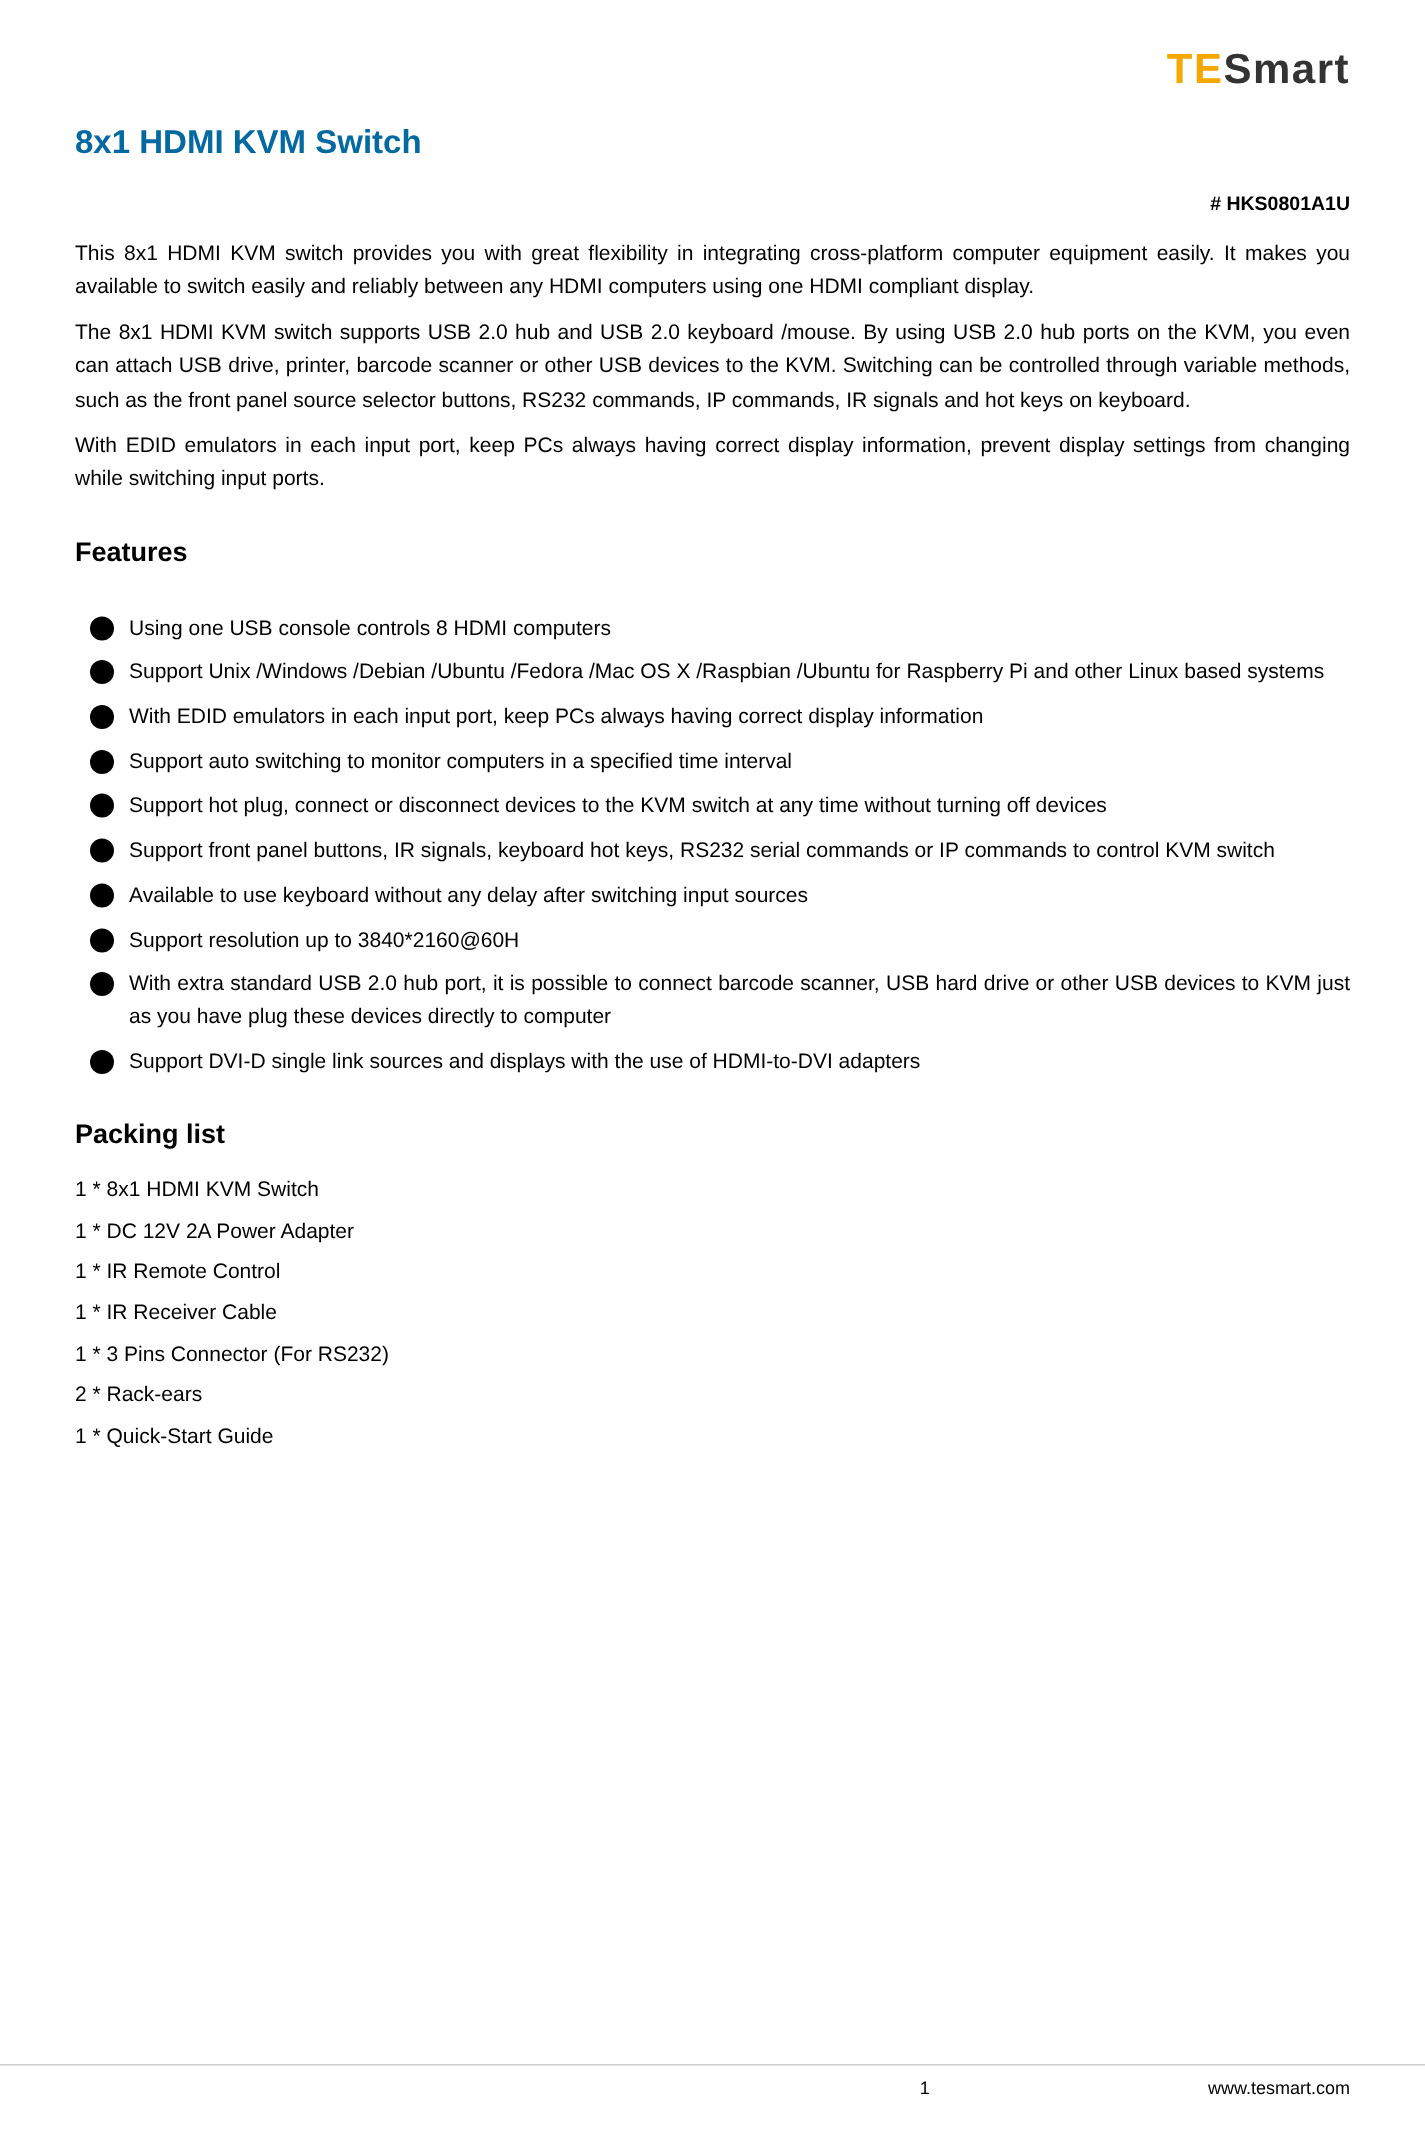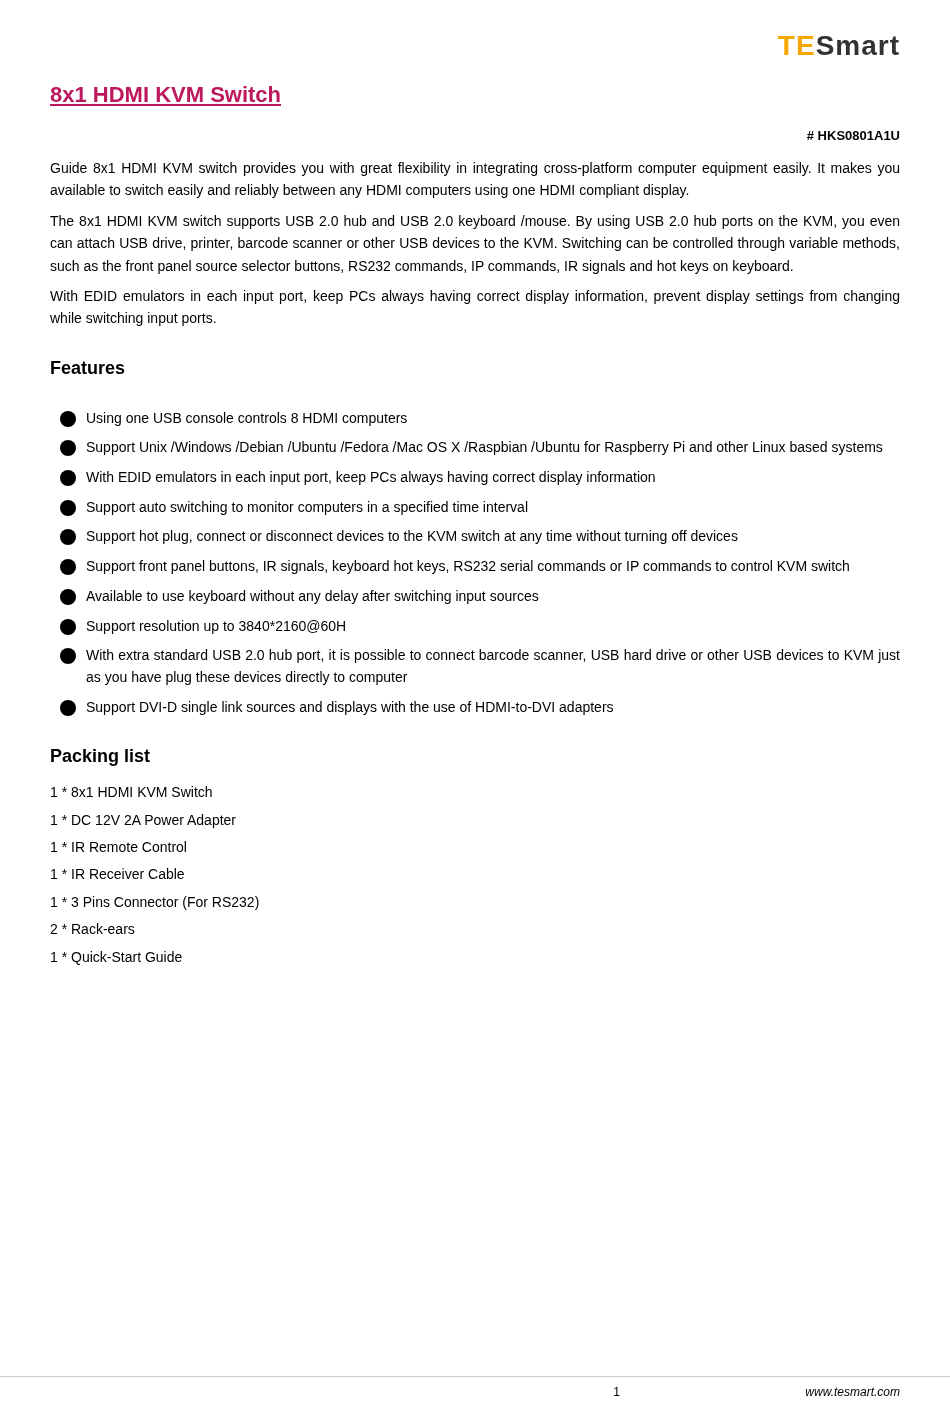--- a/index.html
+++ b/index.html
@@ -44,22 +44,21 @@
 
     .logo-smart {
       color: #333333;
     }
 
     
     .page-title {
       font-size: 22px;
       font-weight: bold;
       margin-bottom: 20px;
-      color: #be185d;
-      text-decoration: underline;
+      color: #0369a1;
     }
 
     
     .model-number {
       text-align: right;
       font-size: 13px;
       font-weight: bold;
       margin-bottom: 14px;
       color: #000000;
     }
@@ -142,21 +141,20 @@
       padding-top: 8px;
     }
 
     .footer-page {
       text-align: center;
       flex: 1;
     }
 
     .footer-website {
       text-align: right;
-      font-style: italic;
     }
 
     .footer-left {
       text-align: left;
       flex: 1;
     }
   </style>
 </head>
 <body>
 
@@ -166,21 +164,21 @@
     <div class="logo">
       <span class="logo-te">TE</span><span class="logo-smart">Smart</span>
     </div>
   </div>
 
   <h1 class="page-title">8x1 HDMI KVM Switch</h1>
 
   <div class="model-number"># HKS0801A1U</div>
 
   <div>
-    <p class="description">Guide 8x1 HDMI KVM switch provides you with great flexibility in integrating cross-platform computer equipment easily. It makes you available to switch easily and reliably between any HDMI computers using one HDMI compliant display.</p>
+    <p class="description">This 8x1 HDMI KVM switch provides you with great flexibility in integrating cross-platform computer equipment easily. It makes you available to switch easily and reliably between any HDMI computers using one HDMI compliant display.</p>
     <p class="description">The 8x1 HDMI KVM switch supports USB 2.0 hub and USB 2.0 keyboard /mouse. By using USB 2.0 hub ports on the KVM, you even can attach USB drive, printer, barcode scanner or other USB devices to the KVM. Switching can be controlled through variable methods, such as the front panel source selector buttons, RS232 commands, IP commands, IR signals and hot keys on keyboard.</p>
     <p class="description">With EDID emulators in each input port, keep PCs always having correct display information, prevent display settings from changing while switching input ports.</p>
   </div>
 
   <h2 class="section-heading">Features</h2>
 
   <ul class="features-list">
     <li>
       <span class="bullet"></span>
       <span class="feature-text">Using one USB console controls 8 HDMI computers</span>

